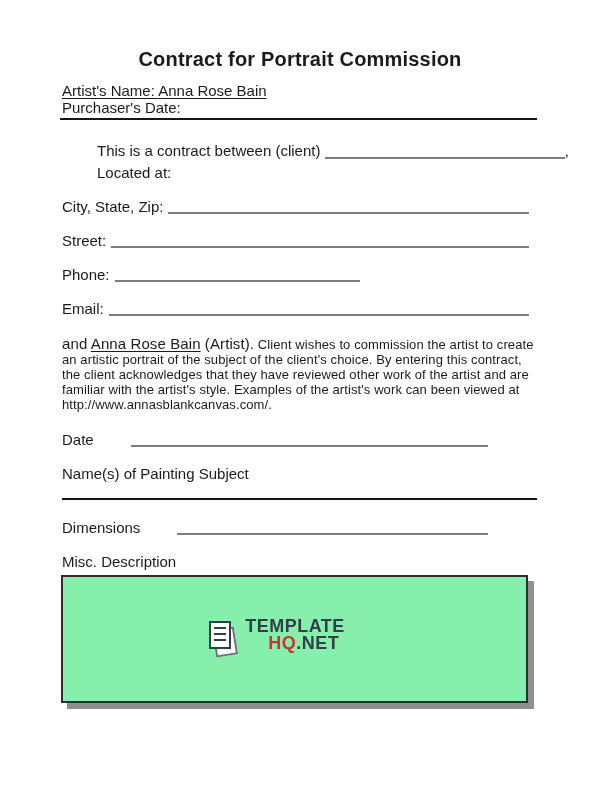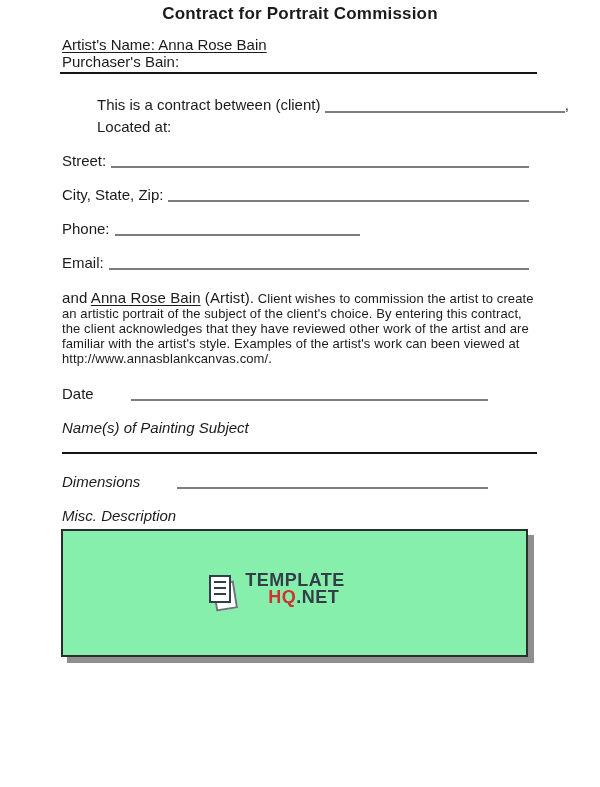--- a/index.html
+++ b/index.html
@@ -6,39 +6,39 @@
     --text:#1b1b1b; --line-gray:#7d7d7d; --line-black:#151515;
     --logo-dark:#333f48; --logo-red:#cf3230; --box-shadow:#8f8f8f;
   }
   html,body{margin:0;padding:0;background:#fff;}
   .page{
     width:600px;height:787px;background:#ffffff;overflow:hidden;
     font-family:"Liberation Sans","DejaVu Sans",sans-serif;
     color:var(--text);position:relative;box-sizing:border-box;
   }
   .title{
-    text-align:center;font-size:17px;font-weight:700;
+    padding-top:46px;text-align:center;font-size:20px;font-weight:700;
     letter-spacing:.2px;line-height:27px;
   }
   .head-block{margin:9px 0 0 62px;font-size:15px;line-height:17px;}
   .underlined{text-decoration:underline;text-underline-offset:2px;}
   .rule{border:0;border-top:2px solid var(--line-black);margin:2px 0 0 60px;width:477px;}
   .intro{margin:20px 0 0 97px;font-size:15px;line-height:22px;width:472px;}
   .intro-row{display:flex;align-items:flex-end;}
   .intro-row .lbl{white-space:nowrap;}
   .fill{flex:1;border-bottom:2px solid var(--line-gray);margin:0 0 3px 5px;height:14px;}
   .rows{margin:13px 71px 0 62px;font-size:15px;}
   .frow{display:flex;align-items:flex-end;line-height:20px;margin-bottom:14px;}
   .frow .lbl{white-space:nowrap;}
   .fill-short{flex:1;margin-right:169px;}
   .fill-mid{flex:1;margin-right:41px;}
   .para{margin:14px 66px 0 62px;font-size:13px;line-height:15px;letter-spacing:.1px;}
   .para .lead{font-size:15px;margin-top:15px;}
   .details{margin:18px 71px 0 62px;font-size:15px;}
-  .drow{display:flex;align-items:flex-end;line-height:20px;gap:32px;} .gap15{margin-top:15px;font-style:italic;}
+  .drow{display:flex;align-items:flex-end;line-height:20px;gap:32px;} .gap15{margin-top:15px;}
   .rule2{border:0;border-top:2px solid var(--line-black);margin:16px 0 0 62px;width:475px;}
   .desc-box{
     margin:5px 0 0 61px;width:463px;height:124px;background:#86efac;
     border:2px solid #2d2d2d;box-shadow:6px 6px 0 var(--box-shadow);
     display:flex;align-items:center;justify-content:center;
   }
   .logo{display:flex;align-items:flex-start;transform:translateX(-18px);}
   .logo-icon{position:relative;width:32px;height:40px;margin-right:5px;margin-top:2px;}
   .logo-icon .pg{position:absolute;background:#fff;width:18px;height:24px;box-sizing:content-box;}
   .logo-icon .back{left:6px;top:8px;border:2px solid #6d7478;transform:rotate(-9deg);z-index:1;}
@@ -51,40 +51,40 @@
 </style>
 </head>
 <body>
 
 <div class="page">
 
   <div class="title">Contract for Portrait Commission</div>
 
   <div class="head-block">
     <div><span class="underlined"><span>Artist's Name: </span><span>Anna Rose Bain</span></span></div>
-    <div><span>Purchaser's Bain:</span></div>
+    <div><span>Purchaser's Date:</span></div>
   </div>
   <hr class="rule">
 
   <div class="intro">
     <div class="intro-row">
       <span class="lbl">This is a contract between (client)</span>
       <span class="fill"></span>
       <span>,</span>
     </div>
     <div>Located at:</div>
   </div>
 
   <div class="rows">
     <div class="frow">
-      <span class="lbl">Street:</span>
+      <span class="lbl">City, State, Zip: </span>
       <span class="fill"></span>
     </div>
     <div class="frow">
-      <span class="lbl">City, State, Zip: </span>
+      <span class="lbl">Street:</span>
       <span class="fill"></span>
     </div>
     <div class="frow">
       <span class="lbl">Phone: </span>
       <span class="fill fill-short"></span>
     </div>
     <div class="frow" style="margin-bottom:17px">
       <span class="lbl">Email: </span>
       <span class="fill"></span>
     </div>

